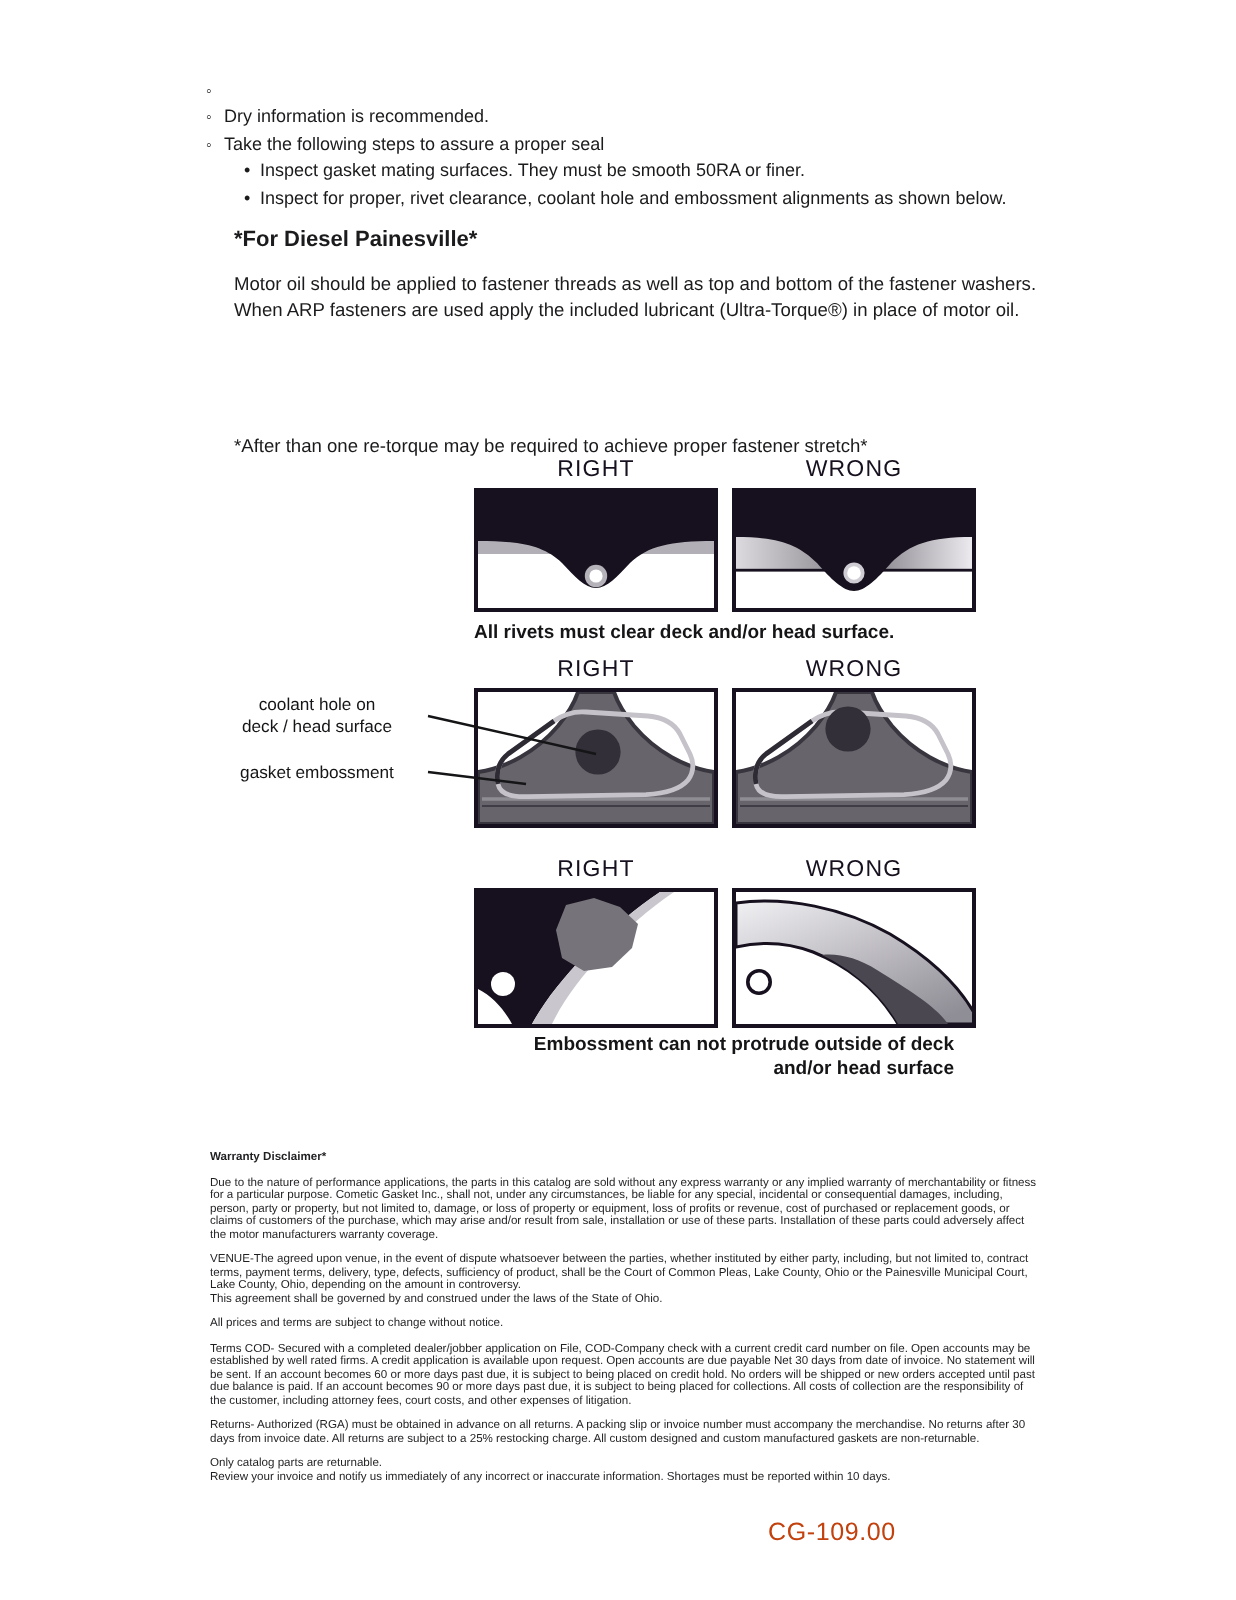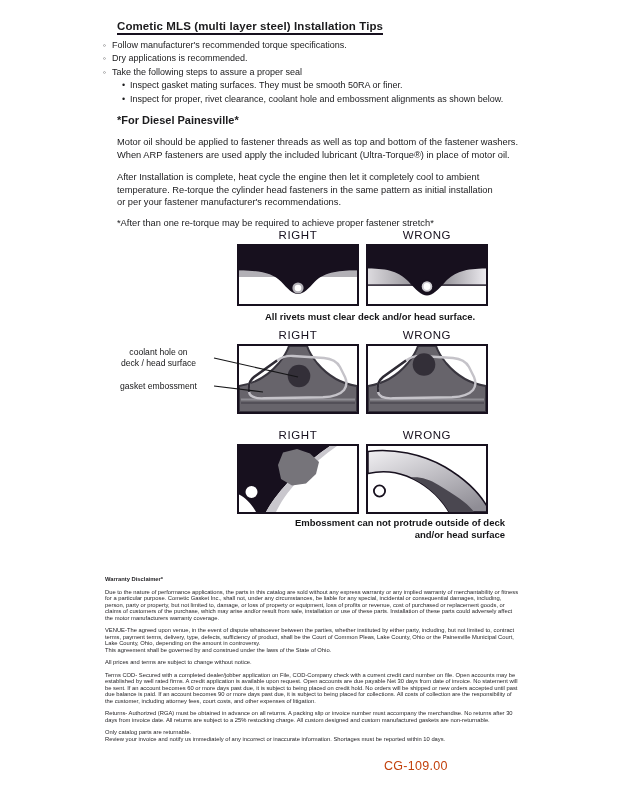--- a/index.html
+++ b/index.html
@@ -47,21 +47,21 @@
   .diag-box {
     position: absolute; width: 122px;
     border: 2px solid var(--diagram-ink, #17101e);
     background: #fff;
   }
   .diag-box svg { display: block; }
   .h62 { height: 62px; }
   .h70 { height: 70px; }
   .caption {
     position: absolute; font-size: 9.5px; font-weight: bold;
-    white-space: pre-line; line-height: 12px; color: #151517; margin-left: 28px;
+    white-space: pre-line; line-height: 12px; color: #151517;
   }
   .ann {
     position: absolute; left: 105px; width: 107px;
     text-align: center; font-size: 8.6px; line-height: 10.6px;
     white-space: pre-line; color: #151517;
   }
   .leader-overlay { position: absolute; left: 212px; top: 350px; z-index: 5; }
 
   .fine {
     position: absolute; left: 105px; top: 576px; width: 414px;
@@ -73,51 +73,46 @@
   .page-code {
     position: absolute; left: 384px; top: 759px;
     font-size: 12.5px; letter-spacing: 0.3px; color: #c2410c;
   }
 </style>
 </head>
 <body>
 
 <div class="page">
 
-  <div class="doc-title">Cometic MLS (multi layer steel) Installation Tips</div>
 
   <div class="bullets">
     <div class="bullet">
       <span class="marker">◦</span>
-      <span>Follow manufacturer's recommended torque specifications.</span>
     </div>
     <div class="bullet">
       <span class="marker">◦</span>
-      <span>Dry applications is recommended.</span>
+      <span>Dry information is recommended.</span>
     </div>
     <div class="bullet">
       <span class="marker">◦</span>
       <span>Take the following steps to assure a proper seal</span>
     </div>
     <div class="bullet sub">
       <span class="marker">•</span>
       <span>Inspect gasket mating surfaces.  They must be smooth 50RA or finer.</span>
     </div>
     <div class="bullet sub">
       <span class="marker">•</span>
       <span>Inspect for proper, rivet clearance, coolant hole and embossment alignments as shown below.</span>
     </div>
   </div>
 
   <div class="diesel-heading">*For Diesel Painesville*</div>
   <div class="para p1">Motor oil should be applied to fastener threads as well as top and bottom of the fastener washers.
 When ARP fasteners are used apply the included lubricant (Ultra-Torque®) in place of motor oil.</div>
-  <div class="para p2">After Installation is complete, heat cycle the engine then let it completely cool to ambient
-temperature. Re-torque the cylinder head fasteners in the same pattern as initial installation
-or per your fastener manufacturer's recommendations.</div>
   <div class="para note">*After than one re-torque may be required to achieve proper fastener stretch*</div>
 
   <div class="diag-label" style="left:237px; top:229px;">RIGHT</div>
   <div class="diag-label" style="left:366px; top:229px;">WRONG</div>
 
   <div class="diag-box h62" style="left:237px; top:244px;">
     <svg width="118" height="58" viewBox="0 0 118 58" preserveAspectRatio="none">
       <rect x="0" y="0" width="118" height="58" fill="#ffffff"></rect>
       <rect x="0" y="24.5" width="118" height="6.5" fill="#b2b0b6"></rect>
       <path d="M0,0 H118 V24.5 C96,24.5 85,27 76,35.5 C69.5,42.5 64.5,48 59,48 C53.5,48 48.5,42.5 42,35.5 C33,27 22,24.5 0,24.5 Z" fill="#17101e"></path>

